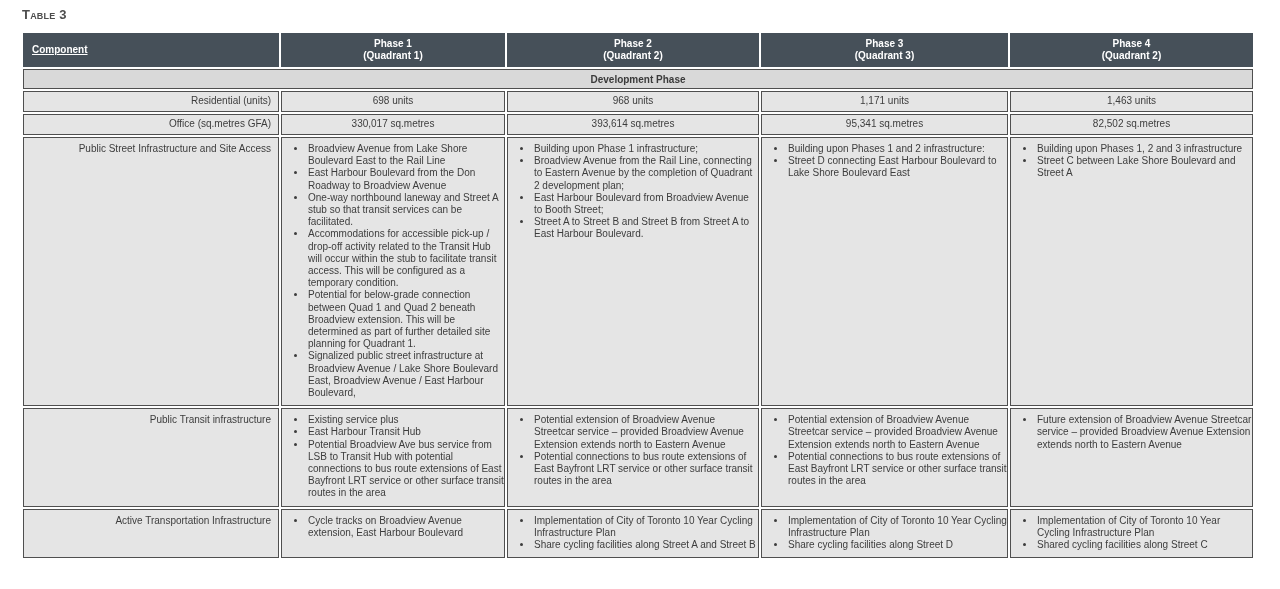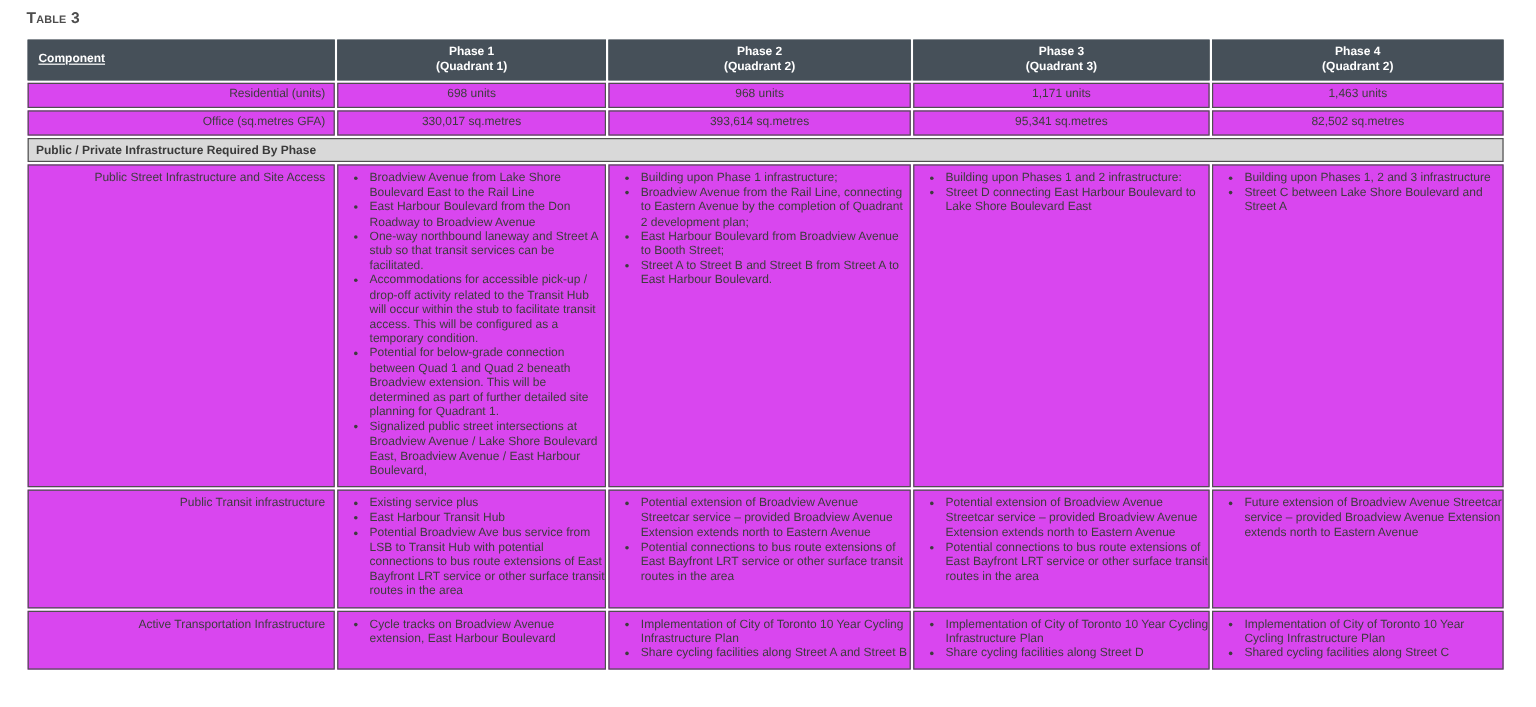--- a/index.html
+++ b/index.html
@@ -43,21 +43,21 @@
     border:1px solid #4f4f4f;
     font-size:10px;
     font-weight:bold;
     color:#3a3a3a;
     padding:3px 6px;
     height:12px;
   }
   td.band.band-center{text-align:center;}
   td.band.band-left{text-align:left;}
   td.label, td.value, td.bullets{
-    background:#d946ef;
+    background:#e5e5e5;
     border:1px solid #4f4f4f;
     font-size:10px;
     line-height:12.2px;
   }
   td.label{
     text-align:right;
     padding:3px 7px 3px 4px;
     vertical-align:middle;
   }
   td.label.label-top{vertical-align:top;padding-top:5px;}
@@ -114,46 +114,46 @@
         <div>(Quadrant 3)</div>
       </th>
       <th class="colhead">
         <div>Phase 4</div>
         <div>(Quadrant 2)</div>
       </th>
     </tr>
   </thead>
   <tbody id="tbody">
       <tr>
+        <td class="band band-center" colspan="5">Development Phase</td>
+      </tr>
+      <tr>
         <td class="label">Residential (units)</td>
         <td class="value">698 units</td>
         <td class="value">968 units</td>
         <td class="value">1,171 units</td>
         <td class="value">1,463 units</td>
       </tr>
       <tr>
         <td class="label">Office (sq.metres GFA)</td>
         <td class="value">330,017 sq.metres</td>
         <td class="value">393,614 sq.metres</td>
         <td class="value">95,341 sq.metres</td>
         <td class="value">82,502 sq.metres</td>
       </tr>
       <tr>
-        <td class="band band-left" colspan="5">Public / Private Infrastructure Required By Phase</td>
-      </tr>
-      <tr>
         <td class="label label-top">Public Street Infrastructure and Site Access</td>
         <td class="bullets">
           <ul>
             <li>Broadview Avenue from Lake Shore Boulevard East to the Rail Line</li>
             <li>East Harbour Boulevard from the Don Roadway to Broadview Avenue</li>
             <li>One-way northbound laneway and Street A stub so that transit services can be facilitated.</li>
             <li>Accommodations for accessible pick-up / drop-off activity related to the Transit Hub will occur within the stub to facilitate transit access.  This will be configured as a temporary condition.</li>
             <li>Potential for below-grade connection between Quad 1 and Quad 2 beneath Broadview extension. This will be determined as part of further detailed site planning for Quadrant 1.</li>
-            <li>Signalized public street intersections at Broadview Avenue / Lake Shore Boulevard East, Broadview Avenue / East Harbour Boulevard,</li>
+            <li>Signalized public street infrastructure at Broadview Avenue / Lake Shore Boulevard East, Broadview Avenue / East Harbour Boulevard,</li>
           </ul>
         </td>
         <td class="bullets">
           <ul>
             <li>Building upon Phase 1 infrastructure;</li>
             <li>Broadview Avenue from the Rail Line, connecting to Eastern Avenue by the completion of Quadrant 2 development plan;</li>
             <li>East Harbour Boulevard from Broadview Avenue to Booth Street;</li>
             <li>Street A to Street B and Street B from Street A to East Harbour Boulevard.</li>
           </ul>
         </td>

